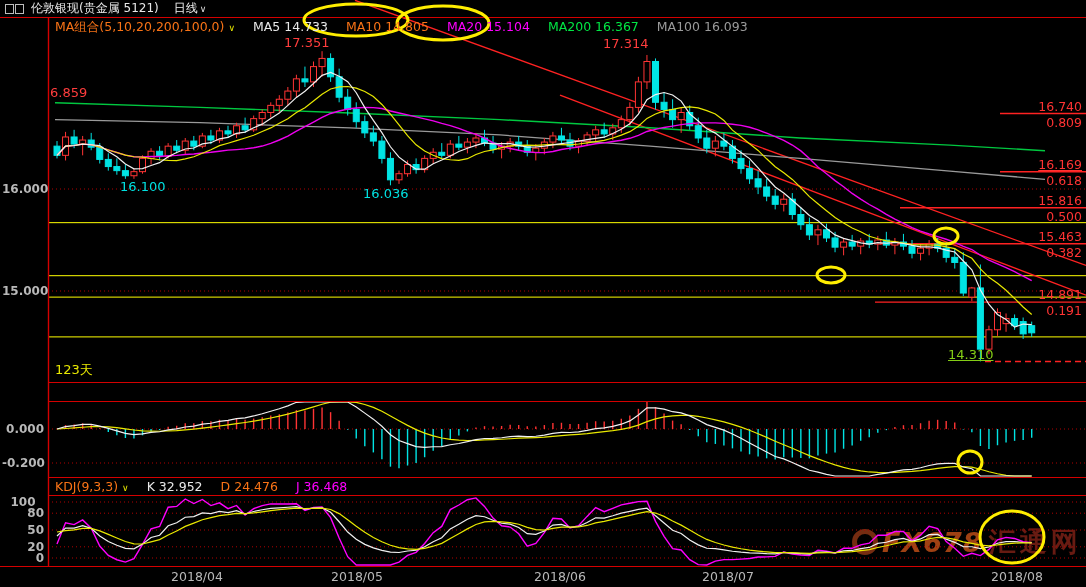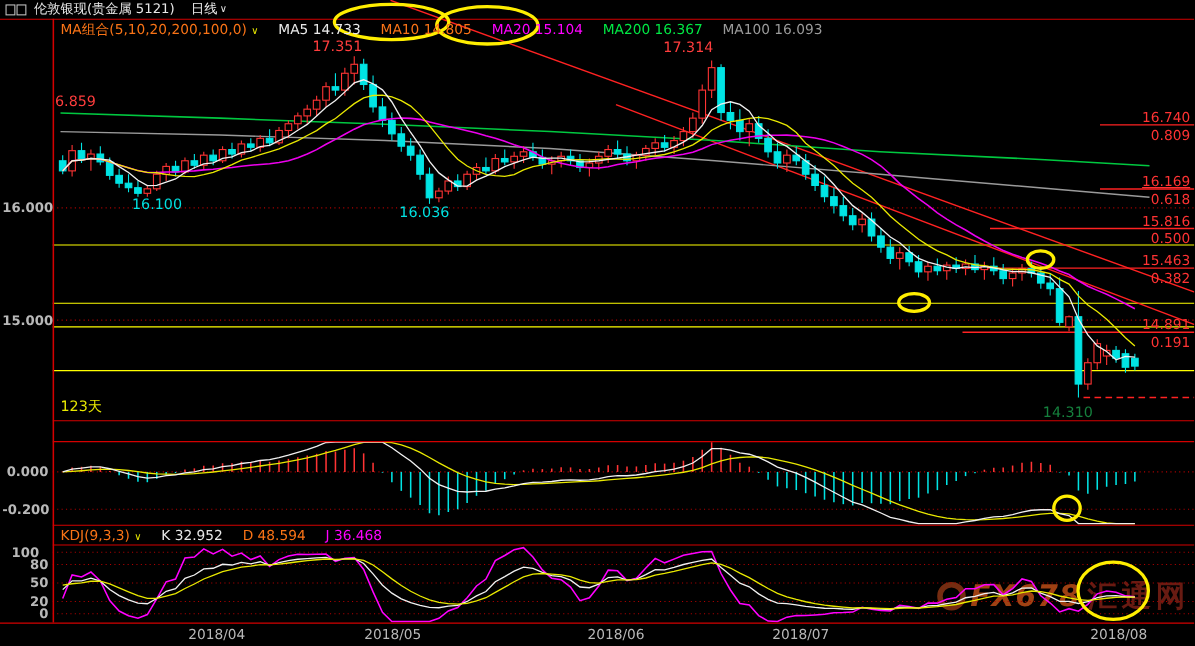--- a/index.html
+++ b/index.html
@@ -58,21 +58,21 @@
     <span class="gray">MA100 16.093</span>
   </div>
 
 
   <div class="kdj-header">
     <span>
       <span class="yellow">KDJ(9,3,3)</span>
       <span class="ychev">∨</span>
     </span>
     <span class="white">K 32.952</span>
-    <span class="yellow">D 48.594</span>
+    <span class="yellow">D 24.476</span>
     <span class="magenta">J 36.468</span>
   </div>
 
   <div class="watermark">
     <span class="wm-ring"></span>
     <span class="wm-fx">FX678</span>
     <span class="wm-cn">汇通网</span>
   </div>
 
   <div id="chart-wrap">
@@ -468,21 +468,21 @@
         <ellipse cx="1012" cy="537" rx="32" ry="26" fill="none" stroke="#ffee00" stroke-width="3"></ellipse>
       </svg>
   </div>
 
   <div id="labels">
       <div class="pl" style="left: 50px; top: 85px; color: rgb(255, 61, 61);">6.859</div>
       <div class="pl" style="left: 120px; top: 179px; color: rgb(0, 224, 224);">16.100</div>
       <div class="pl" style="left: 284px; top: 35px; color: rgb(255, 61, 61);">17.351</div>
       <div class="pl" style="left: 348px; top: 186px; color: rgb(0, 224, 224); margin-left: 15px;">16.036</div>
       <div class="pl" style="left: 603px; top: 36px; color: rgb(255, 61, 61);">17.314</div>
-      <div class="pl" style="left: 948px; top: 368px; color: #15803d;">14.310</div>
+      <div class="pl" style="left: 948px; top: 347px; color: #84cc16; text-decoration: underline;">14.310</div>
       <div class="pl" style="left: 55px; top: 361px; color: rgb(232, 232, 0);">123天</div>
       <div class="fibp" style="top: 98.52px;">16.740</div>
       <div class="fibp" style="top: 114.52px;">0.809</div>
       <div class="fibp" style="top: 156.762px; text-decoration: underline;">16.169</div>
       <div class="fibp" style="top: 172.762px;">0.618</div>
       <div class="fibp" style="top: 192.768px;">15.816</div>
       <div class="fibp" style="top: 208.768px;">0.500</div>
       <div class="fibp" style="top: 228.774px;">15.463</div>
       <div class="fibp" style="top: 244.774px;">0.382</div>
       <div class="fibp" style="top: 287.118px;">14.891</div>

